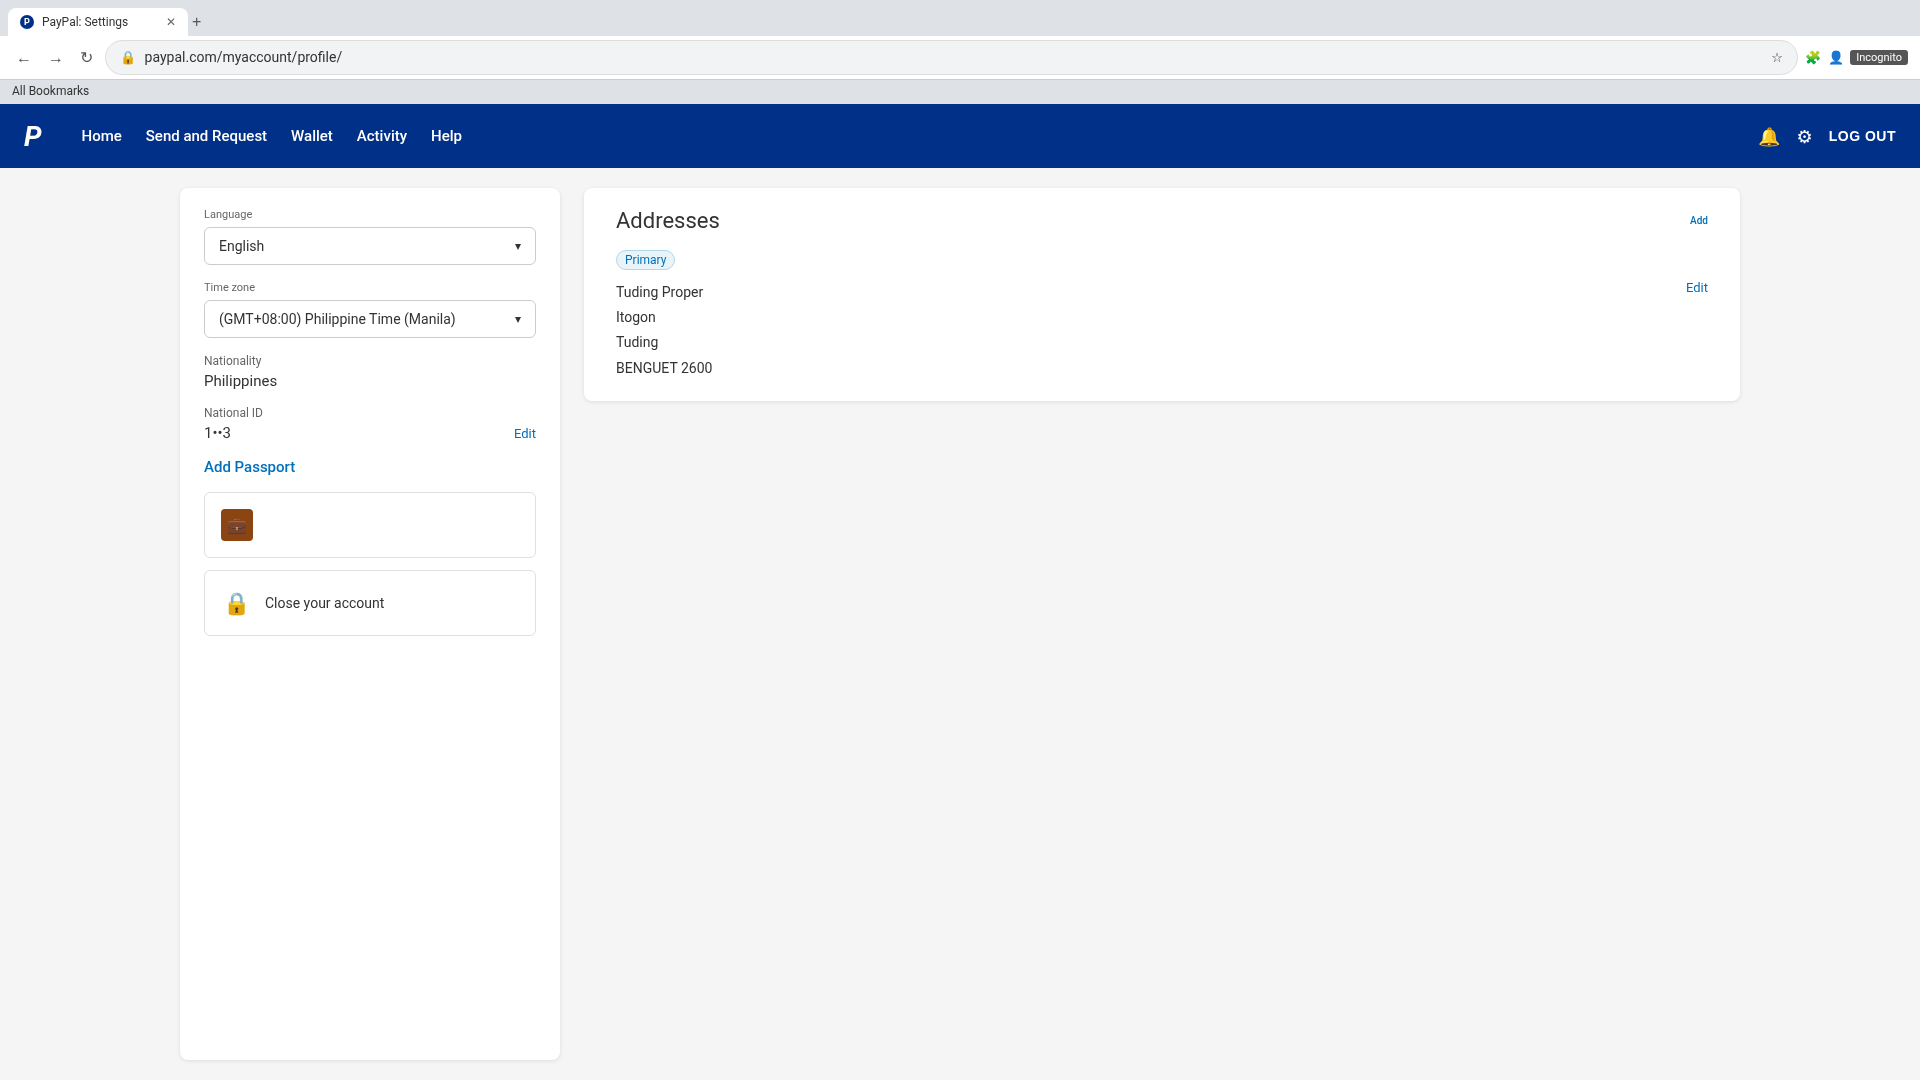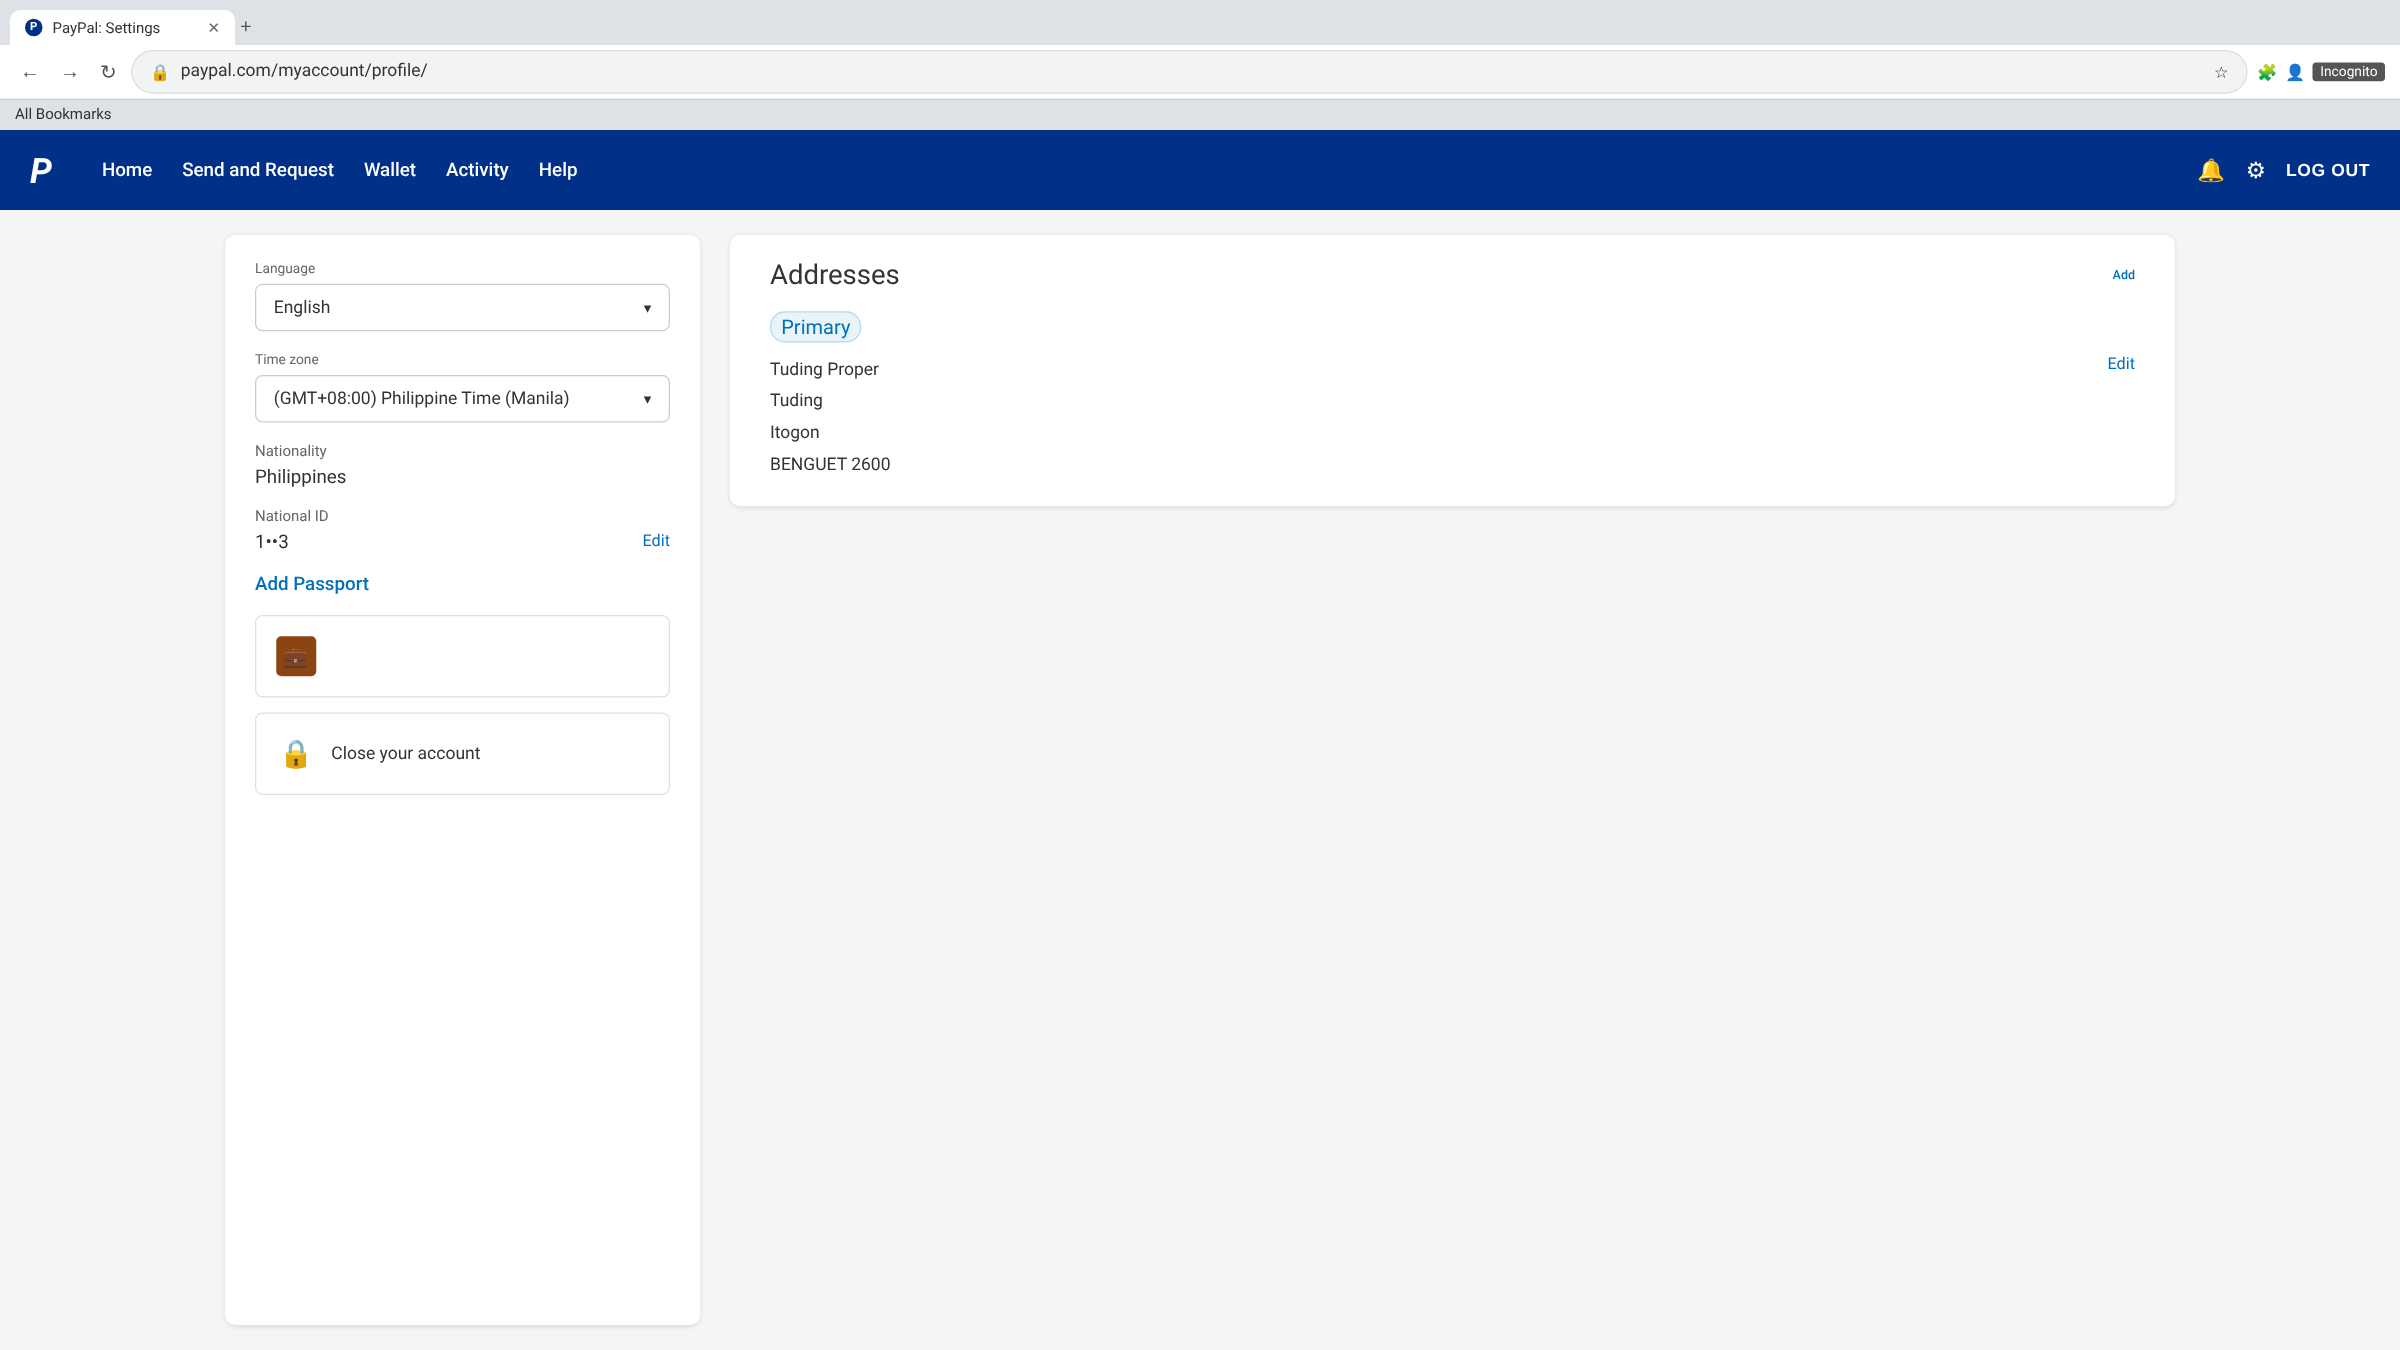--- a/index.html
+++ b/index.html
@@ -235,21 +235,21 @@
       justify-content: space-between;
       align-items: center;
       margin-bottom: 16px;
     }
     .addresses-title { font-size: 22px; color: #333; font-weight: 400; }
     .add-link { color: #0070ba; font-size: 10px; cursor: pointer; font-weight: 500; }
 
     .primary-badge {
       background: #e8f4f8;
       color: #0070ba;
-      font-size: 16px;
+      font-size: 12px;
       padding: 2px 8px;
       border-radius: 12px;
       display: inline-block;
       margin-bottom: 10px;
       border: 1px solid #b3d7ea;
     }
 
     .address-row {
       display: flex;
       justify-content: space-between;
@@ -357,22 +357,22 @@
   <div class="right-panel">
     <div class="addresses-card">
       <div class="addresses-header">
         <h2 class="addresses-title">Addresses</h2>
         <a class="add-link">Add</a>
       </div>
       <div class="primary-badge">Primary</div>
       <div class="address-row">
         <div class="address-text">
           <div>Tuding Proper</div>
+          <div>Itogon</div>
           <div>Tuding</div>
-          <div>Itogon</div>
           <div>BENGUET 2600</div>
         </div>
         <a class="edit-link" style="float:none;">Edit</a>
       </div>
     </div>
   </div>
 
 </div>
 
 </body></html>

